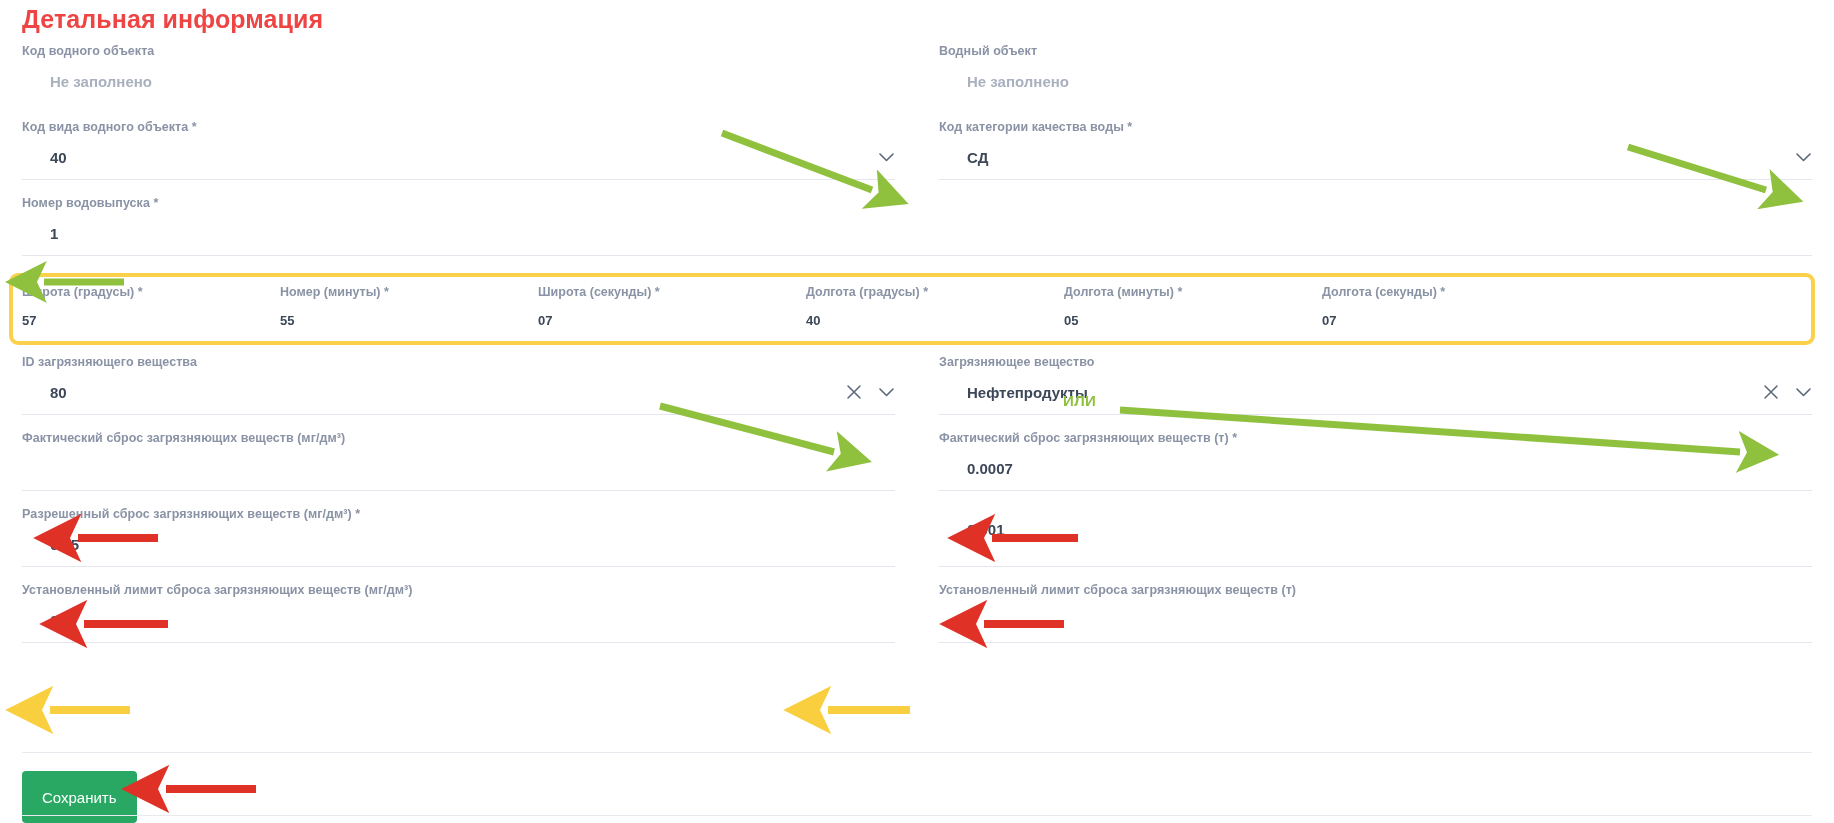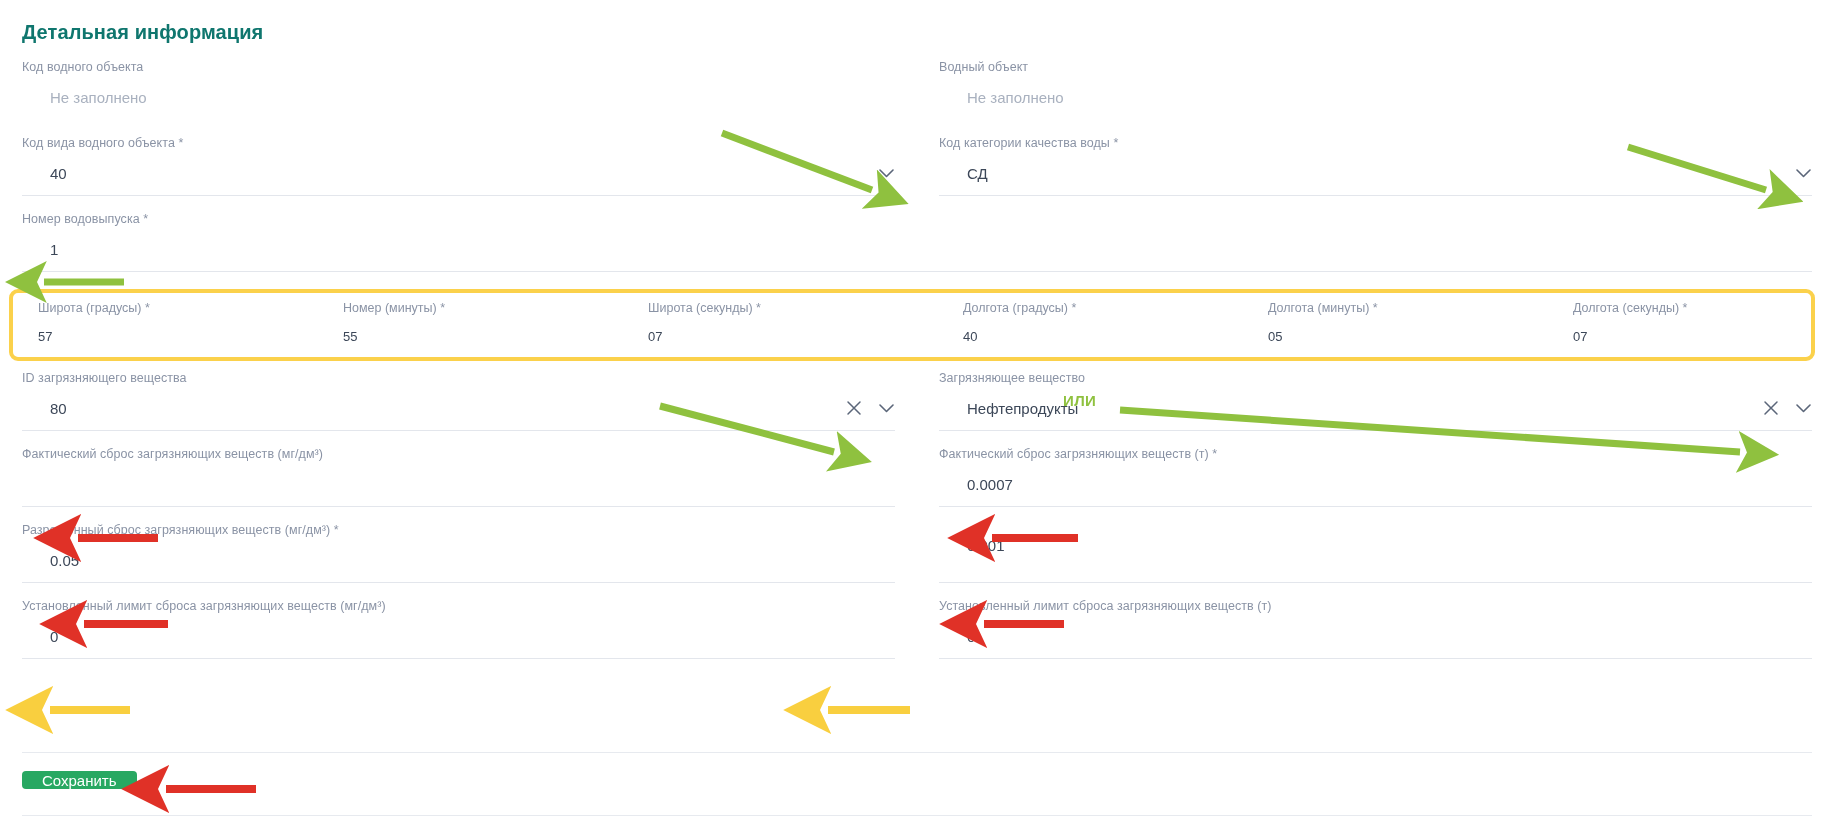--- a/index.html
+++ b/index.html
@@ -14,32 +14,32 @@
     height: 823px;
     background: #ffffff;
     overflow: hidden;
   }
 
   
   .page-title {
     position: absolute;
     left: 22px;
     top: 5px;
-    font-size: 20px;
+    font-size: 25px;
     font-weight: bold;
-    color: #0f766e;
+    color: #ef4444;
     letter-spacing: .1px;
-    margin-top: 16px;
   }
 
   
   .form-area {
     position: absolute;
-    left: 0; top: 52px;
+    left: 0; top: 36px;
     width: 1834px;
+    font-weight: bold;
   }
   .row {
     display: flex;
     width: 1834px;
   }
   .col {
     position: relative;
     width: 917px;
     padding: 0 22px;
   }
@@ -105,23 +105,22 @@
     top: 0;
     width: 1806px;
     height: 72px;
     border: 4px solid #fbd14b;
     border-radius: 9px;
     pointer-events: none;
   }
   .coord-row {
     display: flex;
     position: relative;
-    padding: 12px 22px 0 38px;
+    padding: 12px 22px 0 22px;
     height: 72px;
-    gap: 47px;
   }
   .coord-cell {
     width: 258px;
     flex: 0 0 258px;
   }
   .coord-cell:nth-child(4) { margin-left: 10px; }
   .coord-label {
     font-size: 12.5px;
     color: #8a93a5;
     line-height: 15px;
@@ -143,21 +142,21 @@
     height: 1px;
     background: #e7eaef;
   }
   .footer-sep.bottom {
     top: 815px;
   }
   .save-button {
     position: absolute;
     left: 22px;
     top: 771px;
-    height: 18px;
+    height: 52px;
     padding: 0 20px;
     background: #28a862;
     color: #ffffff;
     font-size: 15px;
     border: none;
     border-radius: 4px;
     cursor: pointer;
     display: flex;
     align-items: center;
     justify-content: center;

